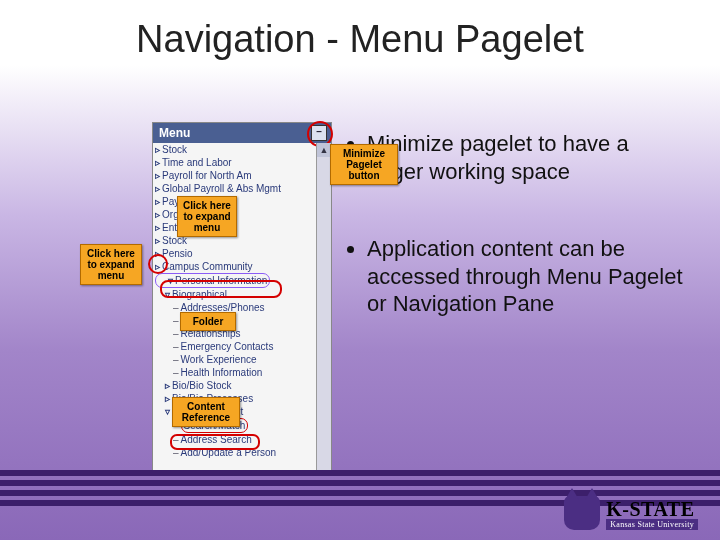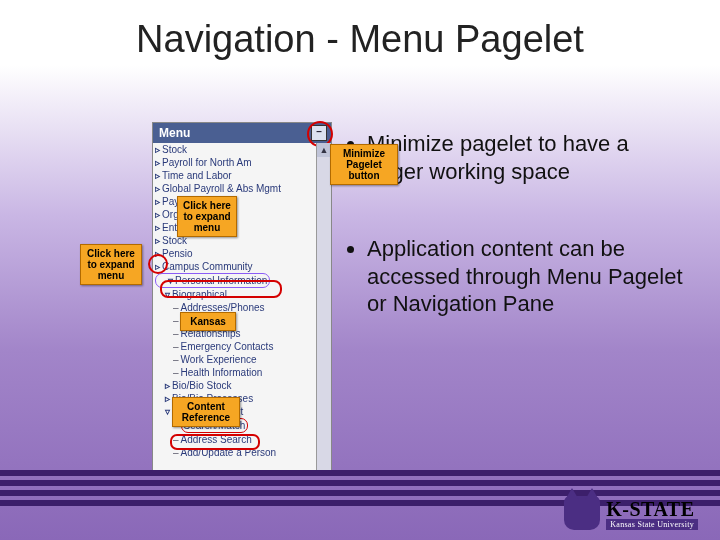--- a/index.html
+++ b/index.html
@@ -73,22 +73,22 @@
       <div class="menu-head">
         <span>Menu</span>
         <span class="min-btn">–</span>
         <span class="min-circ"></span>
       </div>
       <div class="scroll-bar">
         <div class="scroll-arrow">▲</div>
       </div>
       <div class="mlist">
         <div><span class="caret">▹</span><span>Stock</span></div>
+        <div><span class="caret">▹</span><span>Time and Labor</span></div>
         <div><span class="caret">▹</span><span>Payroll for North Am</span></div>
-        <div><span class="caret">▹</span><span>Time and Labor</span></div>
         <div><span class="caret">▹</span><span>Global Payroll &amp; Abs Mgmt</span></div>
         <div><span class="caret">▹</span><span>Pay</span></div>
         <div><span class="caret">▹</span><span>Org</span></div>
         <div><span class="caret">▹</span><span>Ente</span></div>
         <div><span class="caret">▹</span><span>Stock</span></div>
         <div><span class="caret">▹</span><span>Pensio</span></div>
         <div><span class="caret">▹</span><span>Campus Community</span></div>
         <div class="sub"><span class="row-hl"><span class="caret">▿</span><span>Personal Information</span></span></div>
         <div class="sub"><span class="caret">▿</span><span>Biographical</span></div>
         <div class="sub2"><span class="dash">–</span><span>Addresses/Phones</span></div>
@@ -102,21 +102,21 @@
         <div class="sub"><span class="caret">▿</span><span>ID Management</span></div>
         <div class="sub2"><span class="dash">–</span><span class="row-hl2">Search/Match</span></div>
         <div class="sub2"><span class="dash">–</span><span>Address Search</span></div>
         <div class="sub2"><span class="dash">–</span><span>Add/Update a Person</span></div>
       </div>
     </div>
 
     <div class="co co-expand1">Click here to expand menu</div>
     <div class="co co-expand2">Click here to expand menu</div>
     <div class="co co-minbtn">Minimize Pagelet button</div>
-    <div class="co co-folder">Kansas</div>
+    <div class="co co-folder">Folder</div>
     <div class="co co-cref">Content Reference</div>
 
     <span class="circ circ1"></span>
     <span class="circ circ2"></span>
     <span class="circ circ3"></span>
   </div>
 
   <div class="stripes">
     <div></div>
       <div></div>

